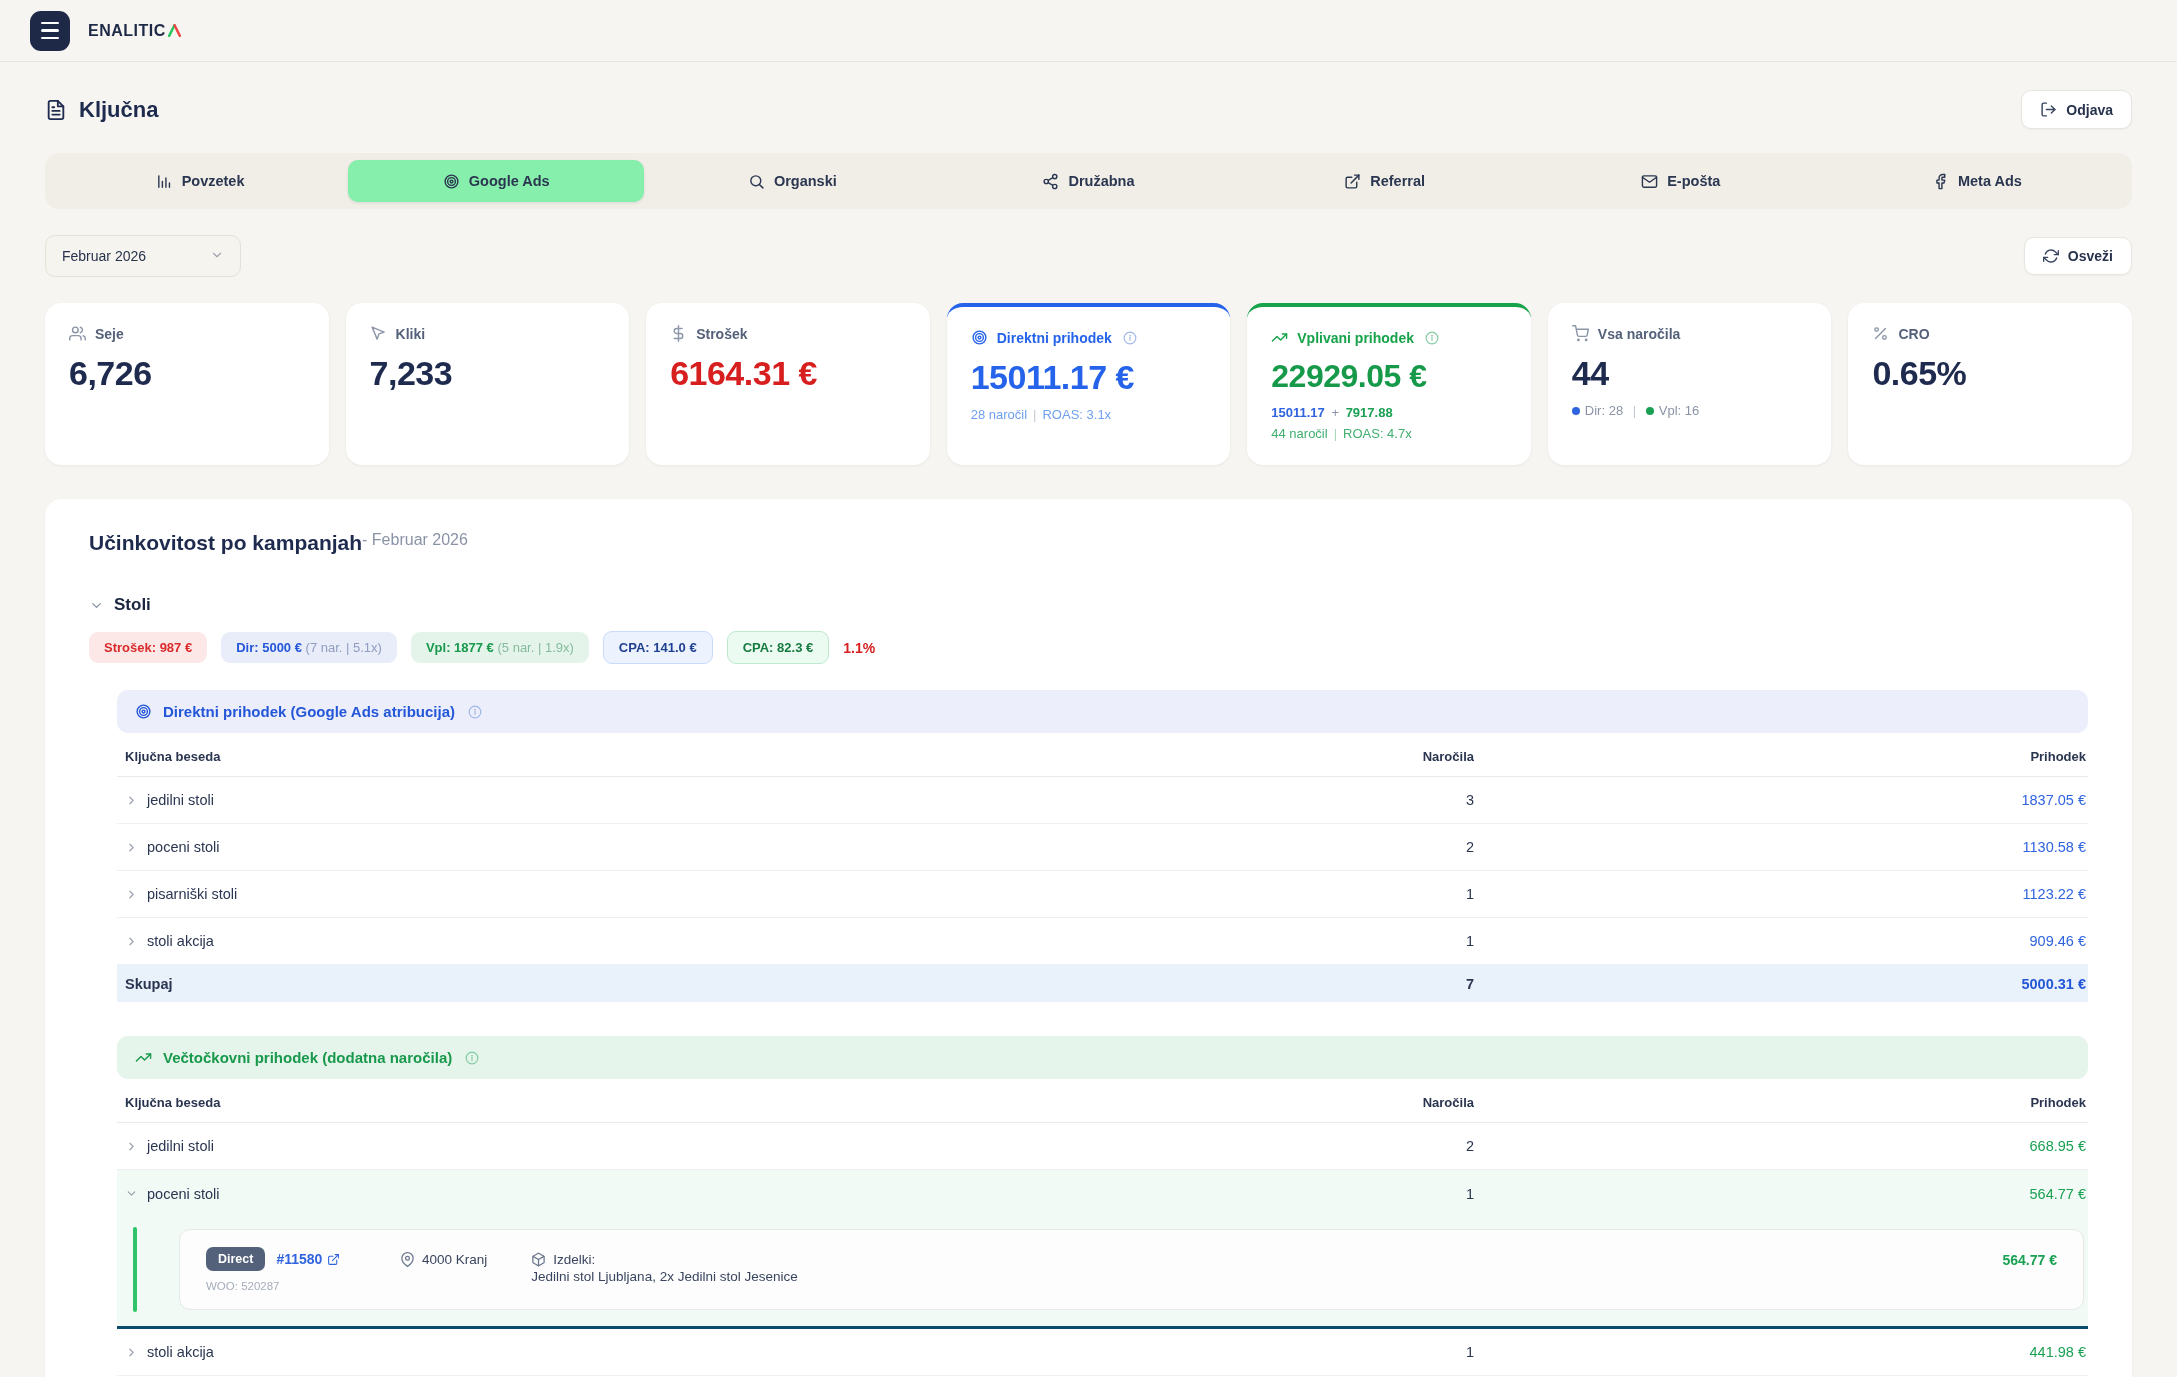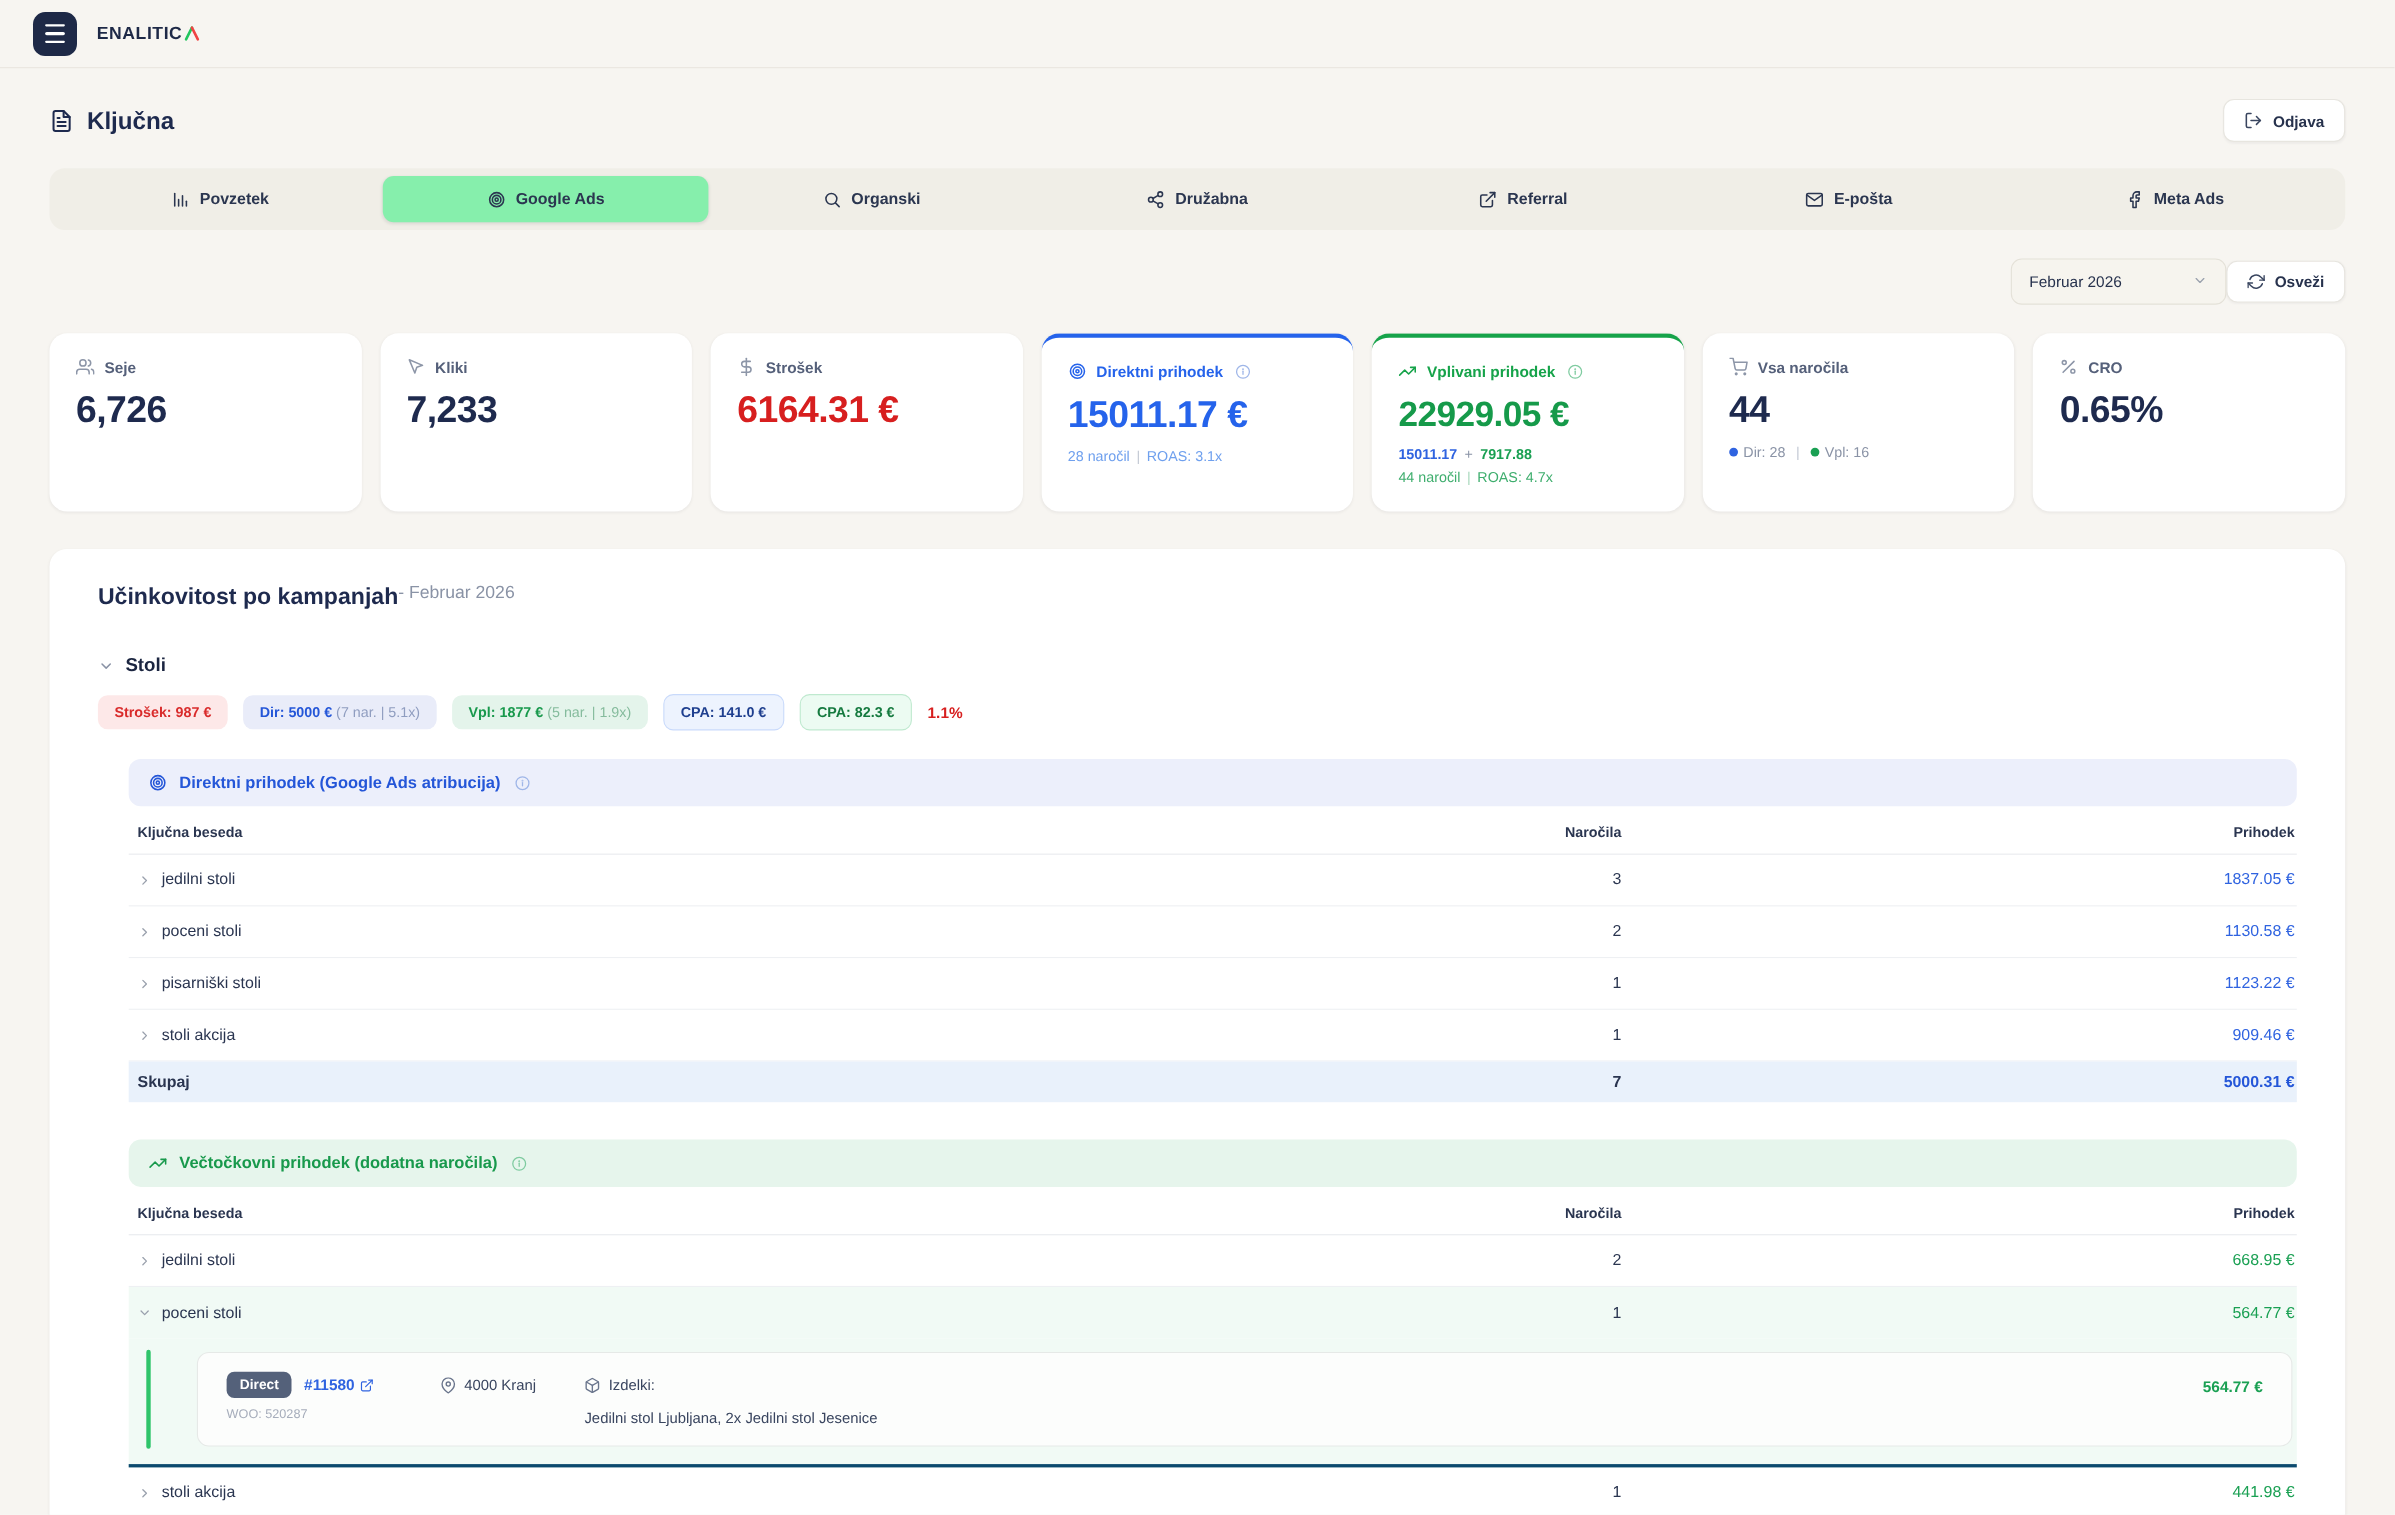--- a/index.html
+++ b/index.html
@@ -24,21 +24,21 @@
          cursor:pointer; box-shadow:0 1px 2px rgba(16,24,40,.04); }
 
   
   .tabs-wrap { margin:0 45px; background:#f0eee7; border-radius:14px; padding:7px; display:flex; }
   .tab { flex:1 1 0; display:flex; align-items:center; justify-content:center; gap:9px; height:42px;
          border-radius:10px; font-size:14.5px; font-weight:600; color:#2b3650; cursor:pointer; }
   .tab.active { background:#86efac; box-shadow:0 1px 3px rgba(16,24,40,.10); }
   .tab svg { flex:none; }
 
   
-  .controls { margin:26px 45px 0 45px; display:flex; align-items:center; justify-content:flex-end; }
+  .controls { margin:26px 45px 0 45px; display:flex; align-items:center; justify-content:space-between; }
   .select { display:flex; align-items:center; justify-content:space-between; width:196px; height:42px;
             padding:0 16px; background:#f6f4ee; border:1px solid #e4e1d8; border-radius:10px;
             font-size:14px; color:#27324d; cursor:pointer; }
   .select .chev { color:#9aa1ad; }
 
   
   .kpis { margin:26px 45px 0 45px; display:grid; grid-template-columns:repeat(7,1fr); gap:17px; }
   .card { background:#fff; border-radius:16px; padding:22px 24px; height:162px;
           box-shadow:0 1px 3px rgba(16,24,40,.06); position:relative; }
   .card.top-blue { border-top:4px solid #2563eb; }
@@ -113,21 +113,21 @@
                  padding:17px 26px; display:flex; align-items:flex-start; gap:44px; }
   .dc-col1 { min-width:150px; }
   .src-line { display:flex; align-items:center; gap:11px; }
   .src-badge { background:#54617a; color:#fff; font-size:12.5px; font-weight:700; padding:5px 12px; border-radius:7px; }
   .order-id { color:#2f63e0; font-weight:700; font-size:14px; display:flex; align-items:center; gap:5px; cursor:pointer;text-align:center; }
   .woo-ref { margin-top:9px; font-size:11.5px; color:#a6adbb; }
   .dc-loc { display:flex; align-items:center; gap:7px; font-size:13.5px; color:#39455f; padding-top:5px; }
   .dc-loc .ic, .dc-prod .ic { color:#6b768d; display:flex; }
   .dc-prod { font-size:13.5px; color:#39455f; padding-top:5px; }
   .dc-prod .pl { display:flex; align-items:center; gap:7px; font-weight:500; }
-  .dc-prod .pv { margin-top:15px; color:#39455f; }
+  .dc-prod .pv { margin-top:2px; color:#39455f; }
   .dc-amount { margin-left:auto; font-size:14px; font-weight:800; color:#1aa053; padding-top:5px; }
 </style>
 </head>
 <body>
 
 <div class="topbar">
   <button class="hamburger">
     <span></span>
       <span></span>
       <span></span>

